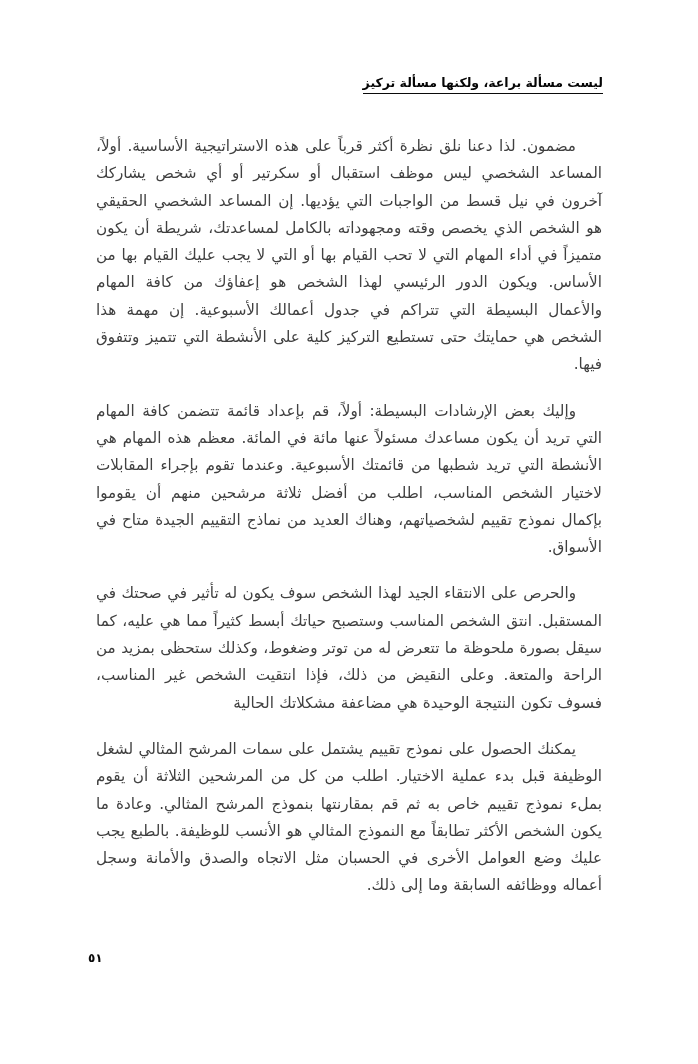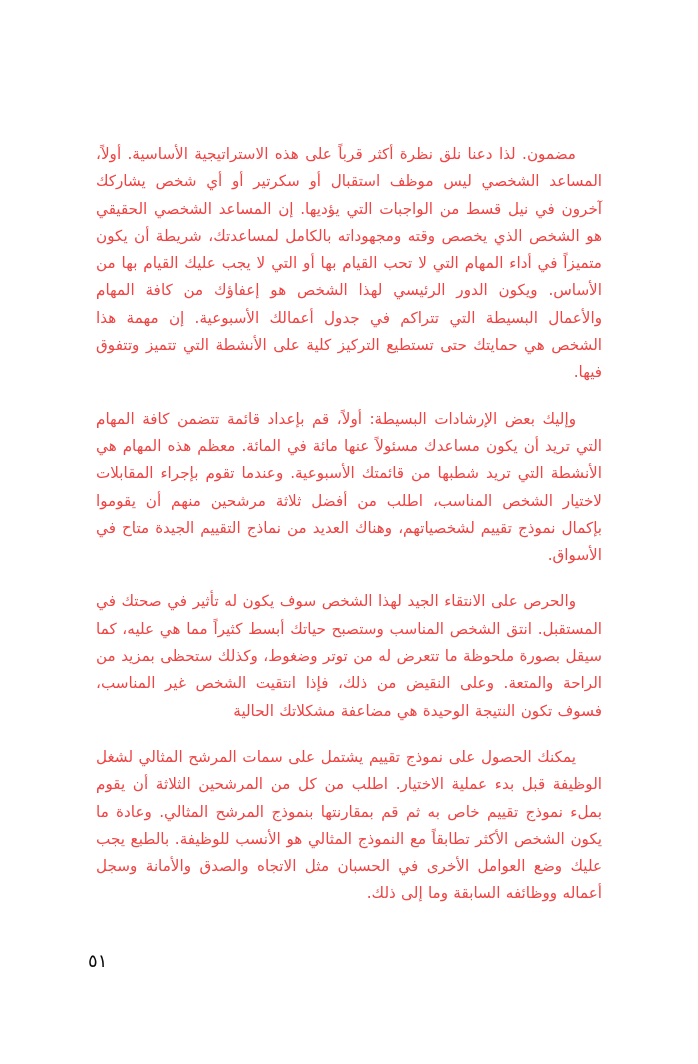--- a/index.html
+++ b/index.html
@@ -49,56 +49,59 @@
     position: absolute;
     top: 133px;
     right: 96px;
     width: 506px;
     direction: rtl;
     text-align: justify;
     text-align-last: right;
   }
 
   .para {
-    margin: 8px 0 19px 0;
+    margin: 0 0 19px 0;
     font-size: 15.2px;
     line-height: 27.3px;
     text-indent: 26px;
     text-align: justify;
     text-align-last: right;
     word-spacing: 0.5px;
-    color: #ef4444;
+    color: #404040;
     font-weight: 500;
   }
   .para:last-child {
     margin-bottom: 0;
   }
 
   
   .text-block, .running-header {
     -webkit-font-smoothing: antialiased;
   }
 
   
   .folio {
     position: absolute;
     left: 88px;
     top: 952px;
-    font-size: 18px;
+    font-size: 12px;
     line-height: 1;
     color: #0b0b0b;
     direction: rtl;
-    font-weight: 400;
+    font-weight: 700;
   }
 </style>
 </head>
 <body>
 
 <div class="page">
 
+  <div class="running-header">
+    <span class="header-text">ليست مسألة براعة، ولكنها مسألة تركيز</span>
+  </div>
 
   <div class="text-block">
     <p class="para">مضمون. لذا دعنا نلق نظرة أكثر قرباً على هذه الاستراتيجية الأساسية. أولاً، المساعد الشخصي ليس موظف استقبال أو سكرتير أو أي شخص يشاركك آخرون في نيل قسط من الواجبات التي يؤديها. إن المساعد الشخصي الحقيقي هو الشخص الذي يخصص وقته ومجهوداته بالكامل لمساعدتك، شريطة أن يكون متميزاً في أداء المهام التي لا تحب القيام بها أو التي لا يجب عليك القيام بها من الأساس. ويكون الدور الرئيسي لهذا الشخص هو إعفاؤك من كافة المهام والأعمال البسيطة التي تتراكم في جدول أعمالك الأسبوعية. إن مهمة هذا الشخص هي حمايتك حتى تستطيع التركيز كلية على الأنشطة التي تتميز وتتفوق فيها.</p>
     <p class="para">وإليك بعض الإرشادات البسيطة: أولاً، قم بإعداد قائمة تتضمن كافة المهام التي تريد أن يكون مساعدك مسئولاً عنها مائة في المائة. معظم هذه المهام هي الأنشطة التي تريد شطبها من قائمتك الأسبوعية. وعندما تقوم بإجراء المقابلات لاختيار الشخص المناسب، اطلب من أفضل ثلاثة مرشحين منهم أن يقوموا بإكمال نموذج تقييم لشخصياتهم، وهناك العديد من نماذج التقييم الجيدة متاح في الأسواق.</p>
     <p class="para">والحرص على الانتقاء الجيد لهذا الشخص سوف يكون له تأثير في صحتك في المستقبل. انتق الشخص المناسب وستصبح حياتك أبسط كثيراً مما هي عليه، كما سيقل بصورة ملحوظة ما تتعرض له من توتر وضغوط، وكذلك ستحظى بمزيد من الراحة والمتعة. وعلى النقيض من ذلك، فإذا انتقيت الشخص غير المناسب، فسوف تكون النتيجة الوحيدة هي مضاعفة مشكلاتك الحالية</p>
     <p class="para">يمكنك الحصول على نموذج تقييم يشتمل على سمات المرشح المثالي لشغل الوظيفة قبل بدء عملية الاختيار. اطلب من كل من المرشحين الثلاثة أن يقوم بملء نموذج تقييم خاص به ثم قم بمقارنتها بنموذج المرشح المثالي. وعادة ما يكون الشخص الأكثر تطابقاً مع النموذج المثالي هو الأنسب للوظيفة. بالطبع يجب عليك وضع العوامل الأخرى في الحسبان مثل الاتجاه والصدق والأمانة وسجل أعماله ووظائفه السابقة وما إلى ذلك.</p>
   </div>
 
   <div class="folio">٥١</div>
 

